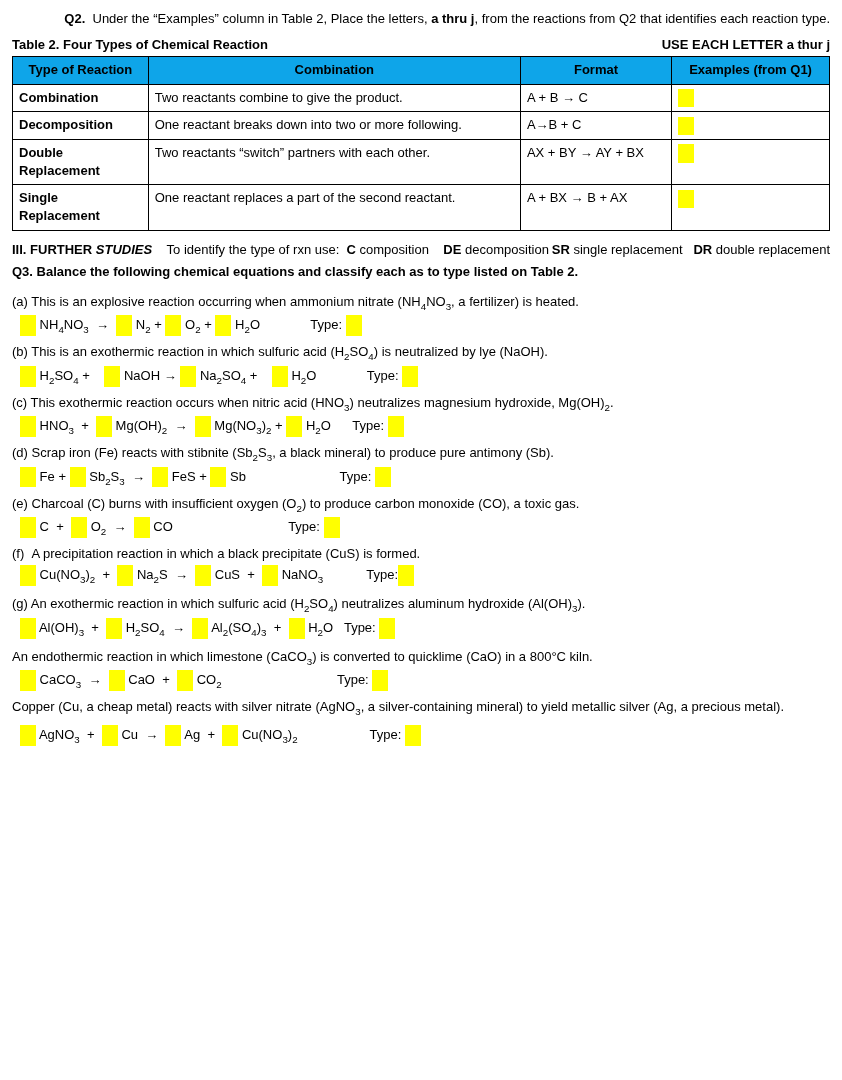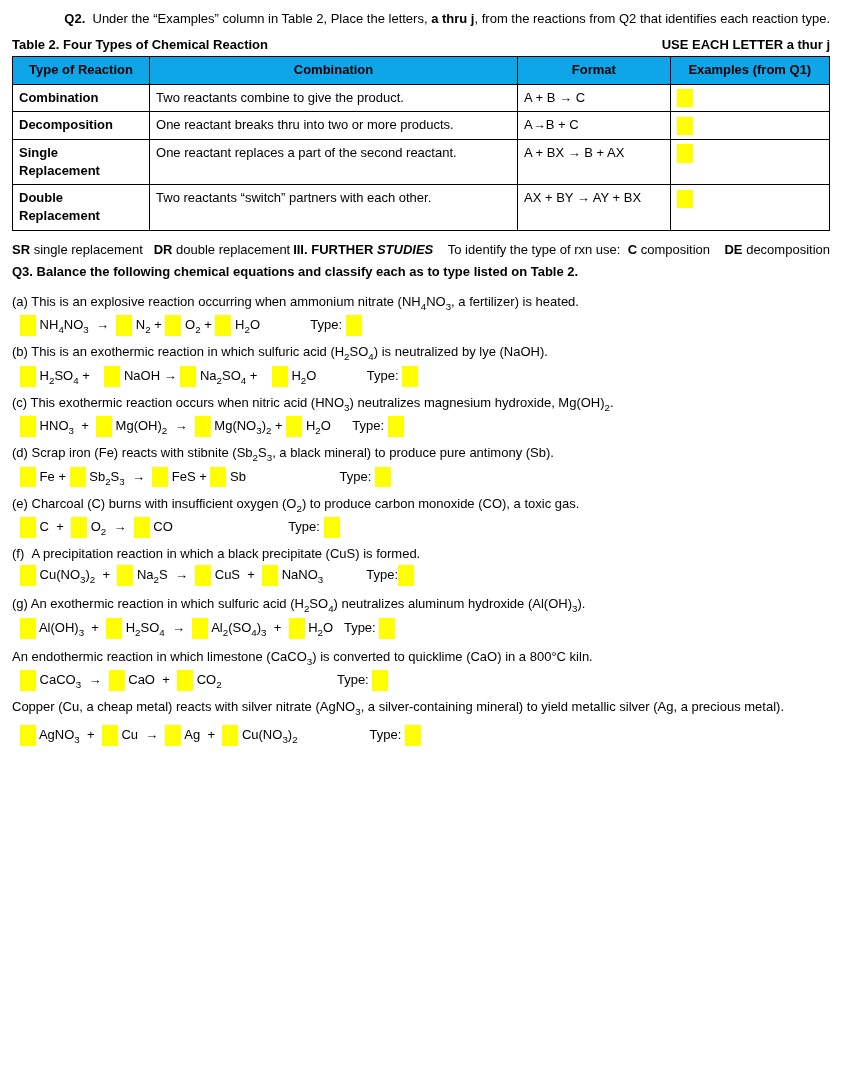--- a/index.html
+++ b/index.html
@@ -89,51 +89,51 @@
   </thead>
   <tbody>
     <tr>
       <td><span class="bold">Combination</span></td>
       <td>Two reactants combine to give the product.</td>
       <td>A + B → C</td>
       <td><span class="blank">&nbsp;</span></td>
     </tr>
     <tr>
       <td><span class="bold">Decomposition</span></td>
-      <td>One reactant breaks thru into two or more products.</td>
+      <td>One reactant breaks down into two or more following.</td>
       <td>A→B + C</td>
+      <td><span class="blank">&nbsp;</span></td>
+    </tr>
+    <tr>
+      <td><span class="bold">Double<br>Replacement</span></td>
+      <td>Two reactants “switch” partners with each other.</td>
+      <td>AX + BY → AY + BX</td>
       <td><span class="blank">&nbsp;</span></td>
     </tr>
     <tr>
       <td><span class="bold">Single<br>Replacement</span></td>
       <td>One reactant replaces a part of the second reactant.</td>
       <td>A + BX → B + AX</td>
       <td><span class="blank">&nbsp;</span></td>
     </tr>
-    <tr>
-      <td><span class="bold">Double<br>Replacement</span></td>
-      <td>Two reactants “switch” partners with each other.</td>
-      <td>AX + BY → AY + BX</td>
-      <td><span class="blank">&nbsp;</span></td>
-    </tr>
   </tbody>
 </table>
 
 <div style="display:flex; justify-content:space-between; margin-bottom:4px;">
-  <div style="text-align:right;">
-    <span class="bold">SR</span> single replacement&nbsp;&nbsp;
-    <span class="bold">DR</span> double replacement
-  </div>
   <div>
     <span class="bold">III. FURTHER</span>
     <span class="bold-italic"> <em>STUDIES</em></span>
     &nbsp;&nbsp;&nbsp;To identify the type of rxn use:&nbsp;
     <span class="bold">C</span> composition&nbsp;&nbsp;&nbsp;
     <span class="bold">DE</span> decomposition
   </div>
+  <div style="text-align:right;">
+    <span class="bold">SR</span> single replacement&nbsp;&nbsp;
+    <span class="bold">DR</span> double replacement
+  </div>
 </div>
 
 <p class="q3-line bold">Q3. Balance the following chemical equations and classify each as to type listed on Table 2.</p>
 
 <div class="part-label">
   (a) This is an explosive reaction occurring when ammonium nitrate (NH<sub>4</sub>NO<sub>3</sub>, a fertilizer) is heated.
 </div>
 <div class="eq-row">
   <span class="blank">&nbsp;</span>
   NH<sub>4</sub>NO<sub>3</sub> &nbsp;→&nbsp;

